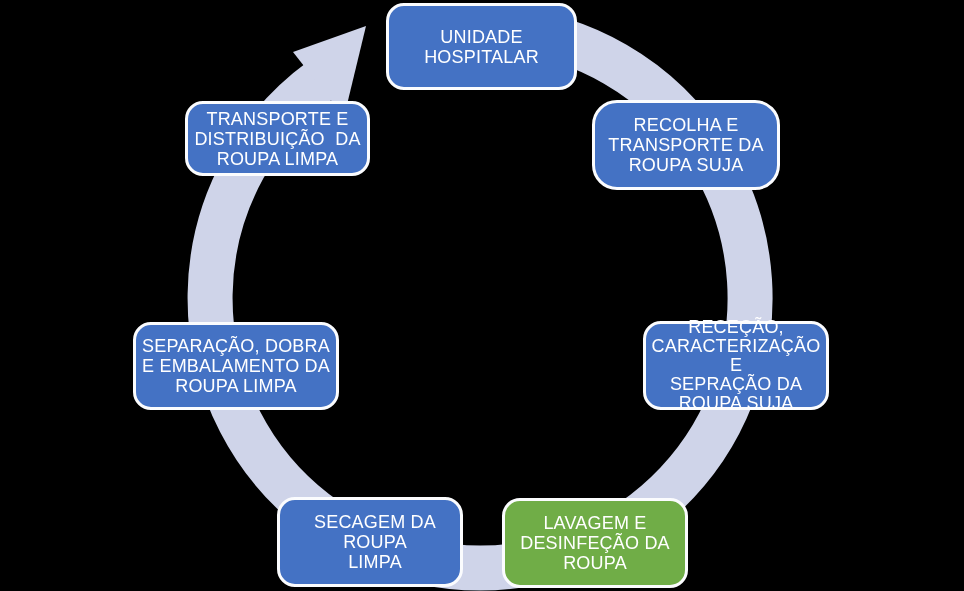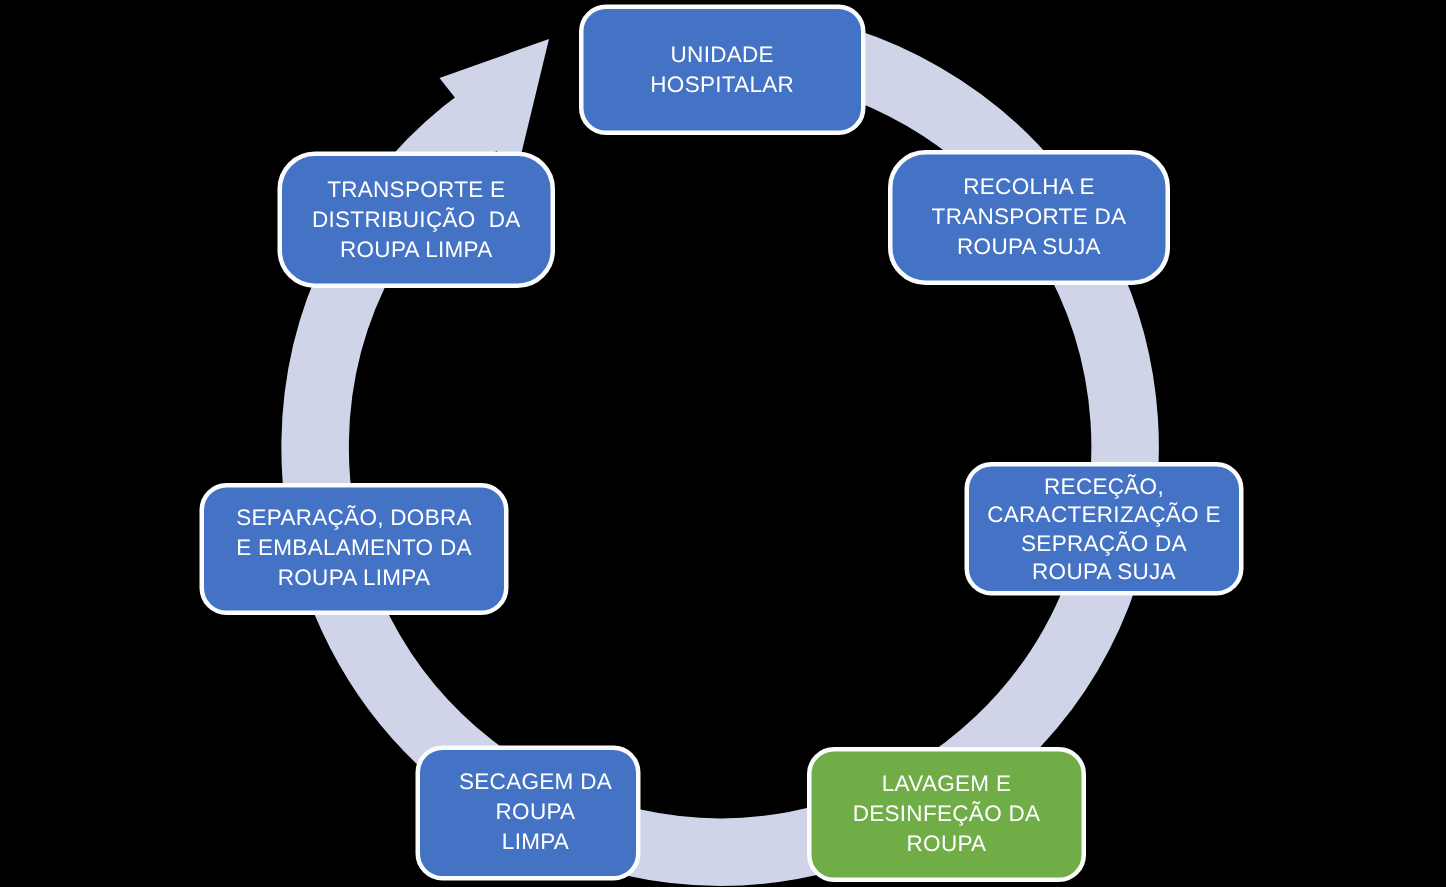--- a/index.html
+++ b/index.html
@@ -20,33 +20,33 @@
     position: absolute;
     box-sizing: border-box;
     display: flex;
     align-items: center;
     justify-content: center;
     text-align: center;
     background: #4472C4;
     border: 3px solid #fbfcfe;
     border-radius: 18px;
     color: #ffffff;
-    font-size: 15px;
+    font-size: 18px;
     line-height: 20px;
     white-space: pre-wrap;
     letter-spacing: 0.2px;
   }
   .node--highlight { background: #70AD47; }
   .n1 { left: 386px; top:   3px; width: 191px; height: 87px; }
   .n2 { left: 592px; top: 100px; width: 188px; height: 90px; border-radius: 25px; }
-  .n3 { left: 643px; top: 308px; width: 186px; height: 89px; line-height: 19px; }
-  .n4 { left: 502px; top: 498px; width: 186px; height: 90px; margin-left: 36px; }
-  .n5 { left: 277px; top: 497px; width: 150px; height: 90px; padding-left: 10px; }
+  .n3 { left: 643px; top: 321px; width: 186px; height: 89px; line-height: 19px; }
+  .n4 { left: 502px; top: 498px; width: 186px; height: 90px; }
+  .n5 { left: 277px; top: 497px; width: 186px; height: 90px; padding-left: 10px; }
   .n6 { left: 133px; top: 322px; width: 206px; height: 88px; }
-  .n7 { left: 185px; top: 101px; width: 185px; height: 91px; border-radius: 25px; }
+  .n7 { left: 185px; top: 101px; width: 185px; height: 75px; }
 </style>
 </head>
 <body>
 
 <div class="stage">
 
   <svg class="ring-svg" viewBox="0 0 964 591" aria-hidden="true">
     <path d="M 503.5 29 A 270 270 0 1 1 321.3 79.6" fill="none" stroke="#CFD4E9" stroke-width="45"></path>
     <polygon points="366,26 293,52 344,117" fill="#CFD4E9"></polygon>
   </svg>

